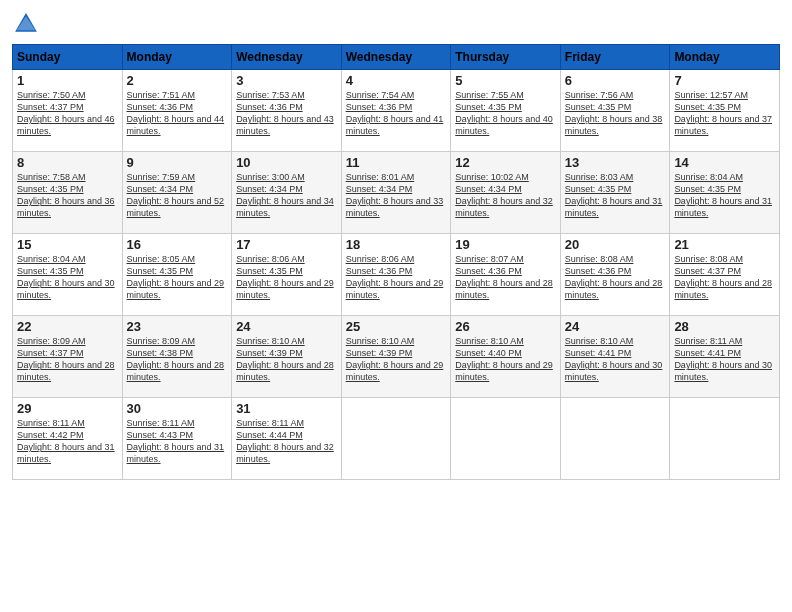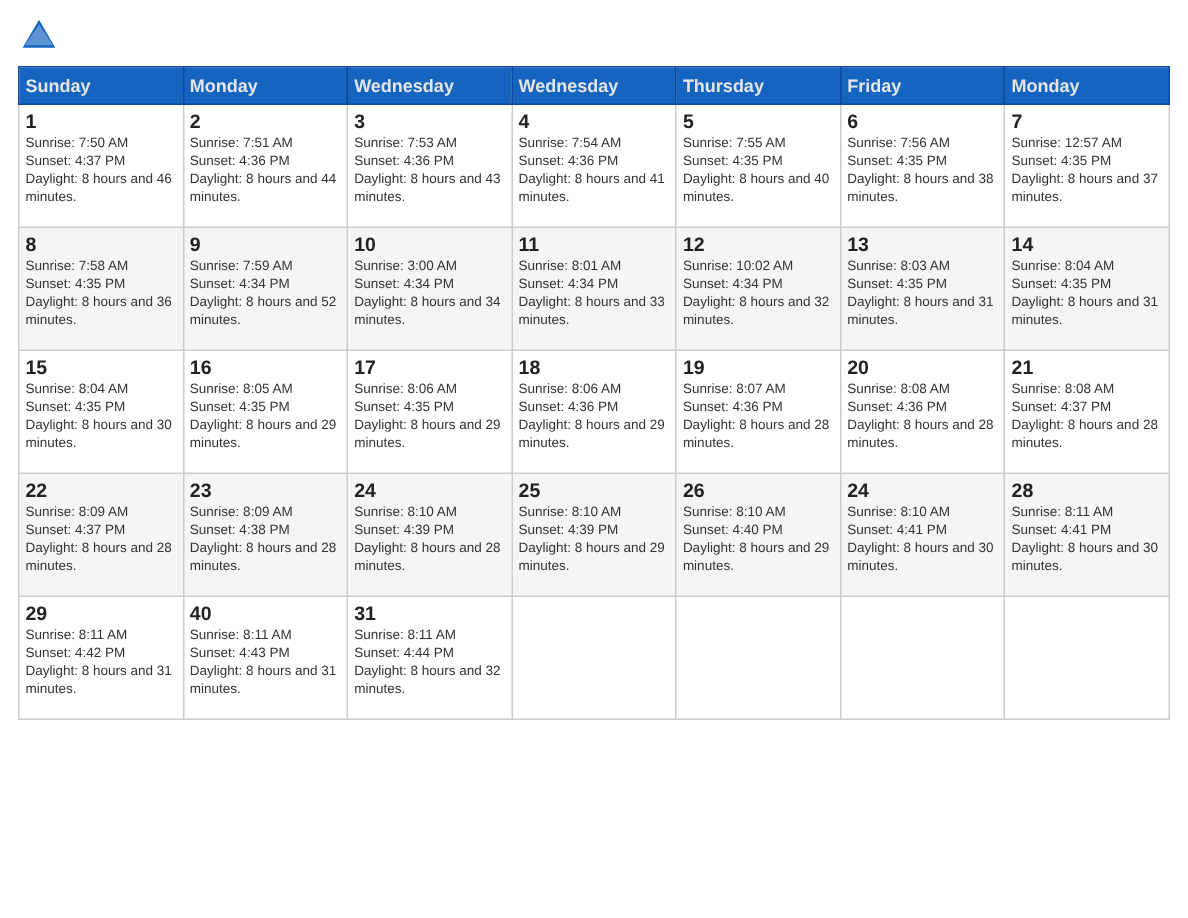--- a/index.html
+++ b/index.html
@@ -55,21 +55,21 @@
     .location {
       font-size: 13px;
       color: #555;
     }
     .calendar {
       width: 100%;
       border-collapse: collapse;
     }
     .calendar th {
       background-color: #1565c0;
-      color: #e5e5e5;
+      color: #000000;
       font-size: 12px;
       font-weight: bold;
       padding: 5px 4px;
       text-align: left;
       border: 1px solid #0d47a1;
     }
     .calendar td {
       vertical-align: top;
       border: 1px solid #ccc;
       padding: 3px 4px;
@@ -86,20 +86,21 @@
       font-size: 13px;
       font-weight: bold;
       color: #222;
       display: block;
       margin-bottom: 1px;
     }
     .day-info {
       font-size: 9px;
       line-height: 1.35;
       color: #333;
+      text-decoration: underline;
     }
     .empty-cell {
       background: #fff !important;
     }
   </style>
 </head>
 <body>
 
 <div class="container">
   <div class="header-row">
@@ -367,21 +368,21 @@
         <tr>
           <td>
         <span class="day-number">29</span>
         <div class="day-info">
           <span>Sunrise: 8:11 AM</span><br>
           <span>Sunset: 4:42 PM</span><br>
           <span>Daylight: 8 hours and 31 minutes.</span>
         </div>
       </td>
           <td>
-        <span class="day-number">40</span>
+        <span class="day-number">30</span>
         <div class="day-info">
           <span>Sunrise: 8:11 AM</span><br>
           <span>Sunset: 4:43 PM</span><br>
           <span>Daylight: 8 hours and 31 minutes.</span>
         </div>
       </td>
           <td>
         <span class="day-number">31</span>
         <div class="day-info">
           <span>Sunrise: 8:11 AM</span><br>

